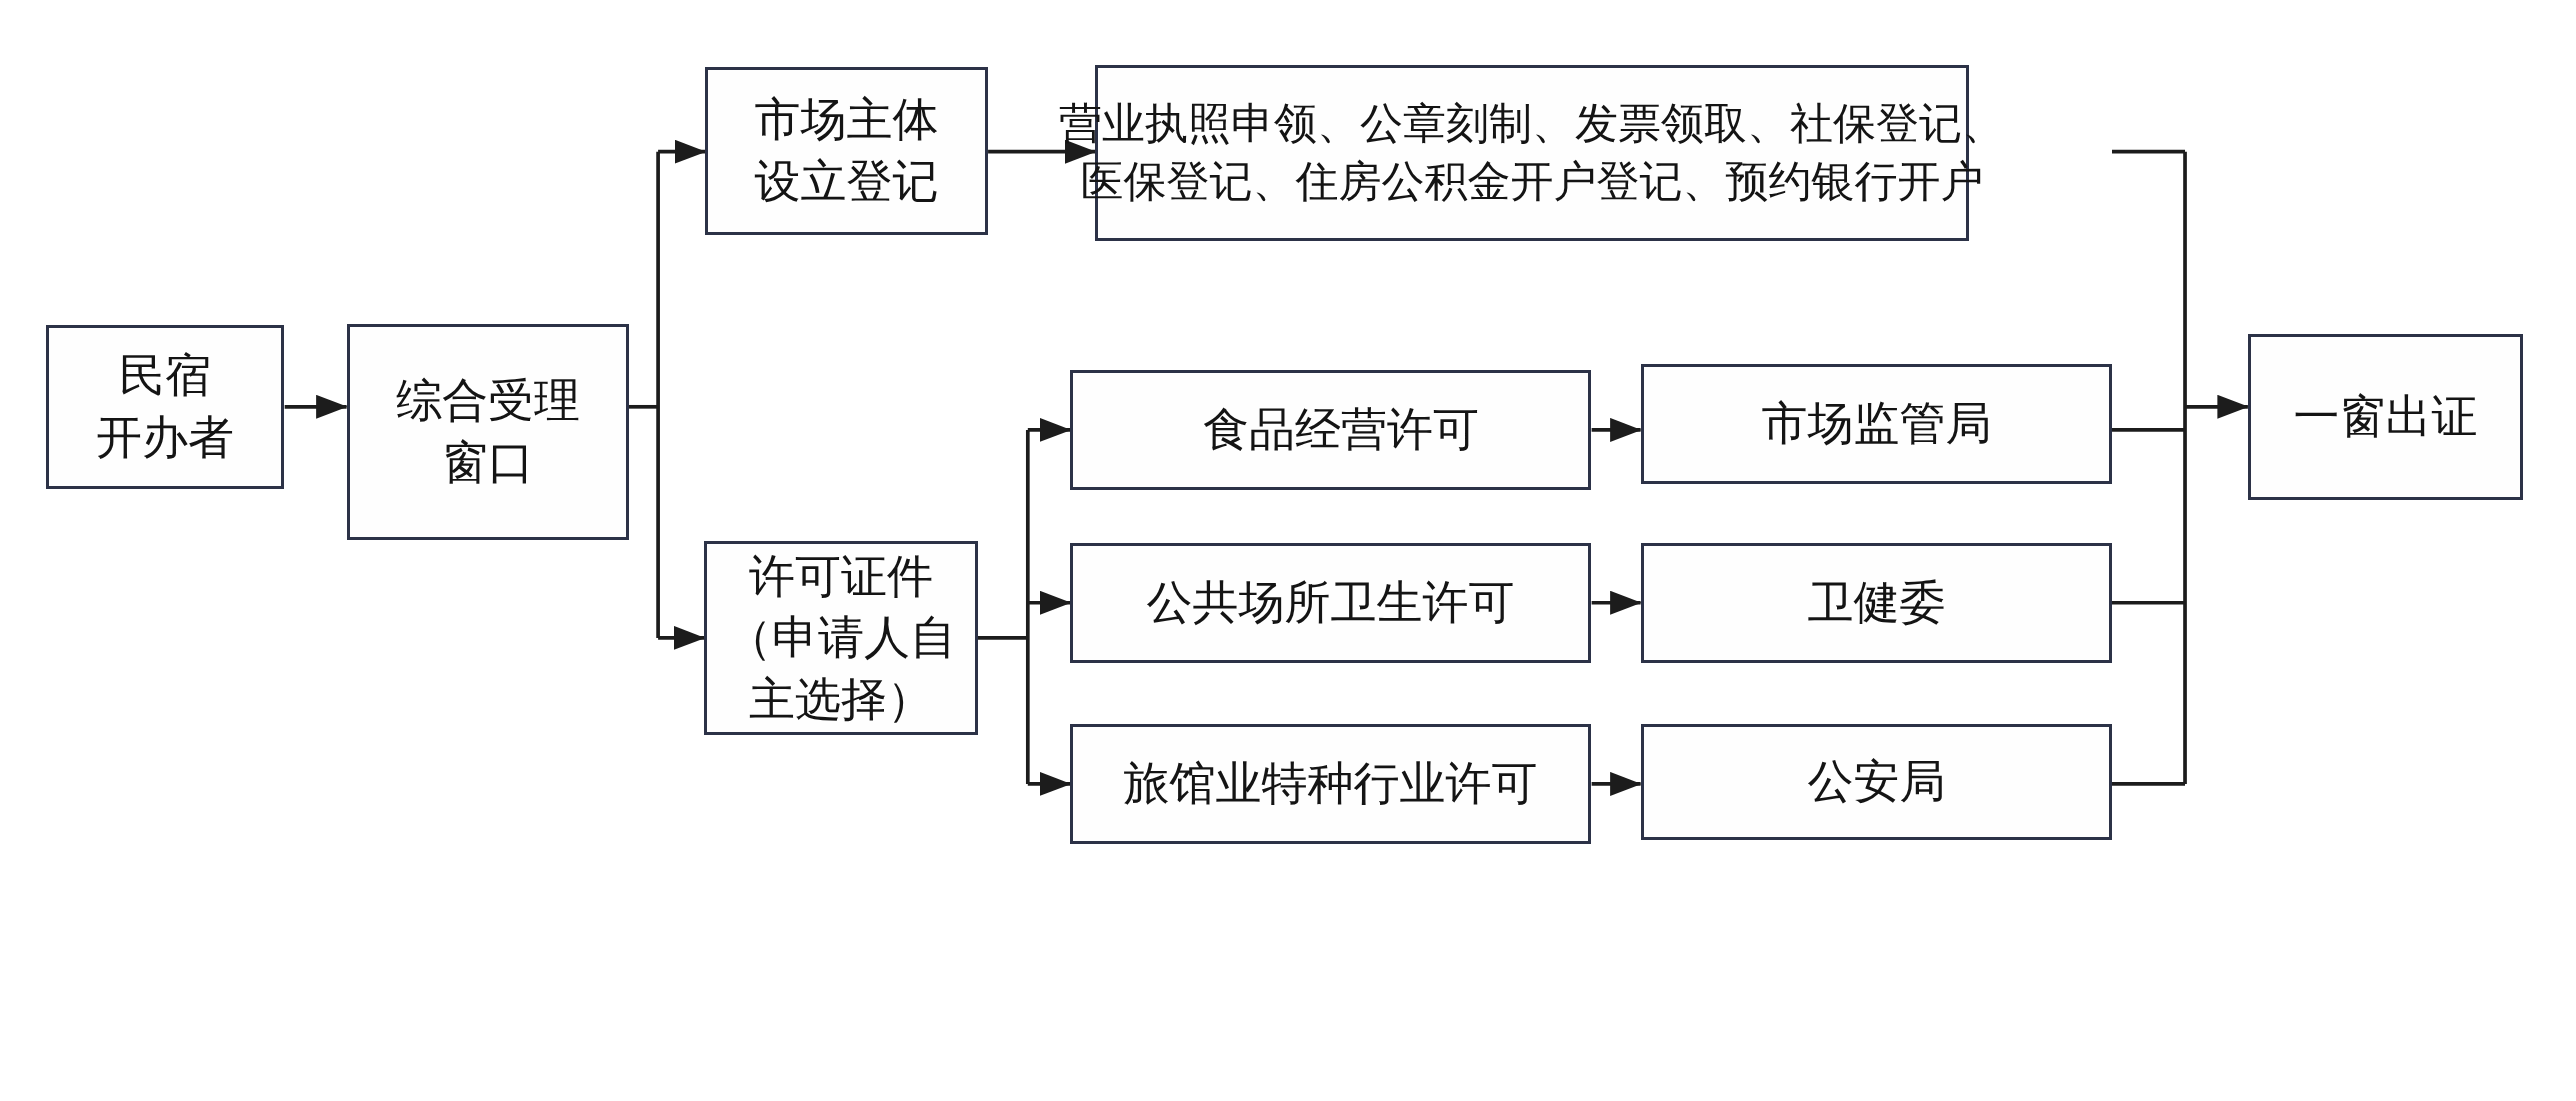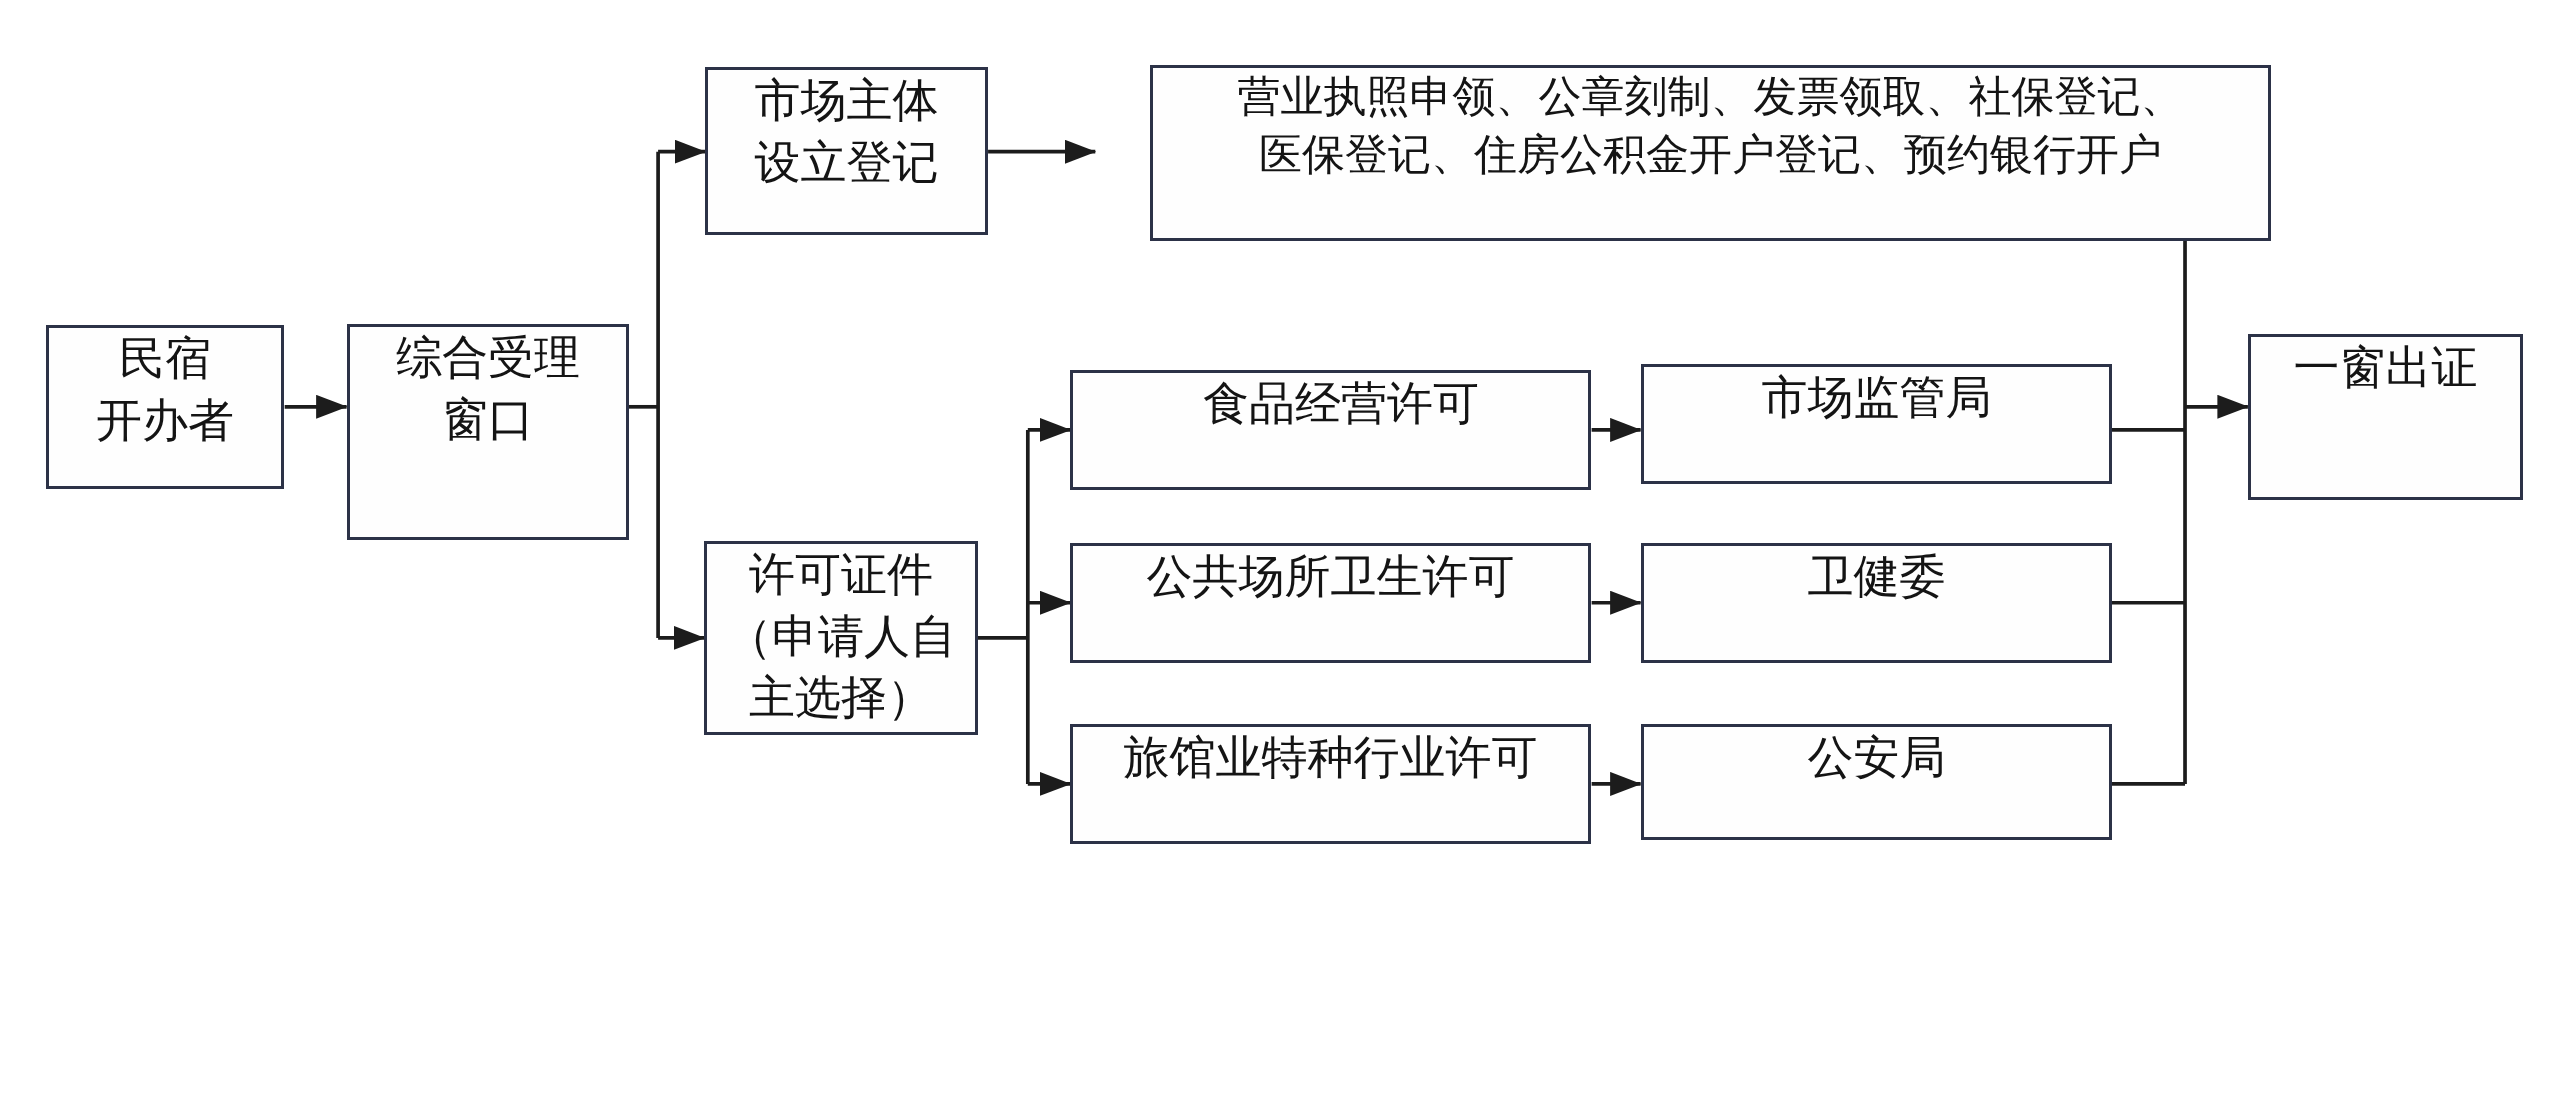--- a/index.html
+++ b/index.html
@@ -2,28 +2,28 @@
 <html style="font-size:15px"><head>
 <meta charset="utf-8">
 <style>
   html,body{margin:0;padding:0;background:#ffffff;}
   body{width:2576px;height:1102px;overflow:hidden;
        font-family:"Liberation Serif","DejaVu Serif",serif;}
   .stage{position:relative;width:2576px;height:1102px;background:#ffffff;}
   svg.wires{position:absolute;left:0;top:0;width:2576px;height:1102px;}
   .node{position:absolute;box-sizing:border-box;border:3.7px solid #2c3247;
         background:#fefefe;display:flex;flex-direction:column;
-        align-items:center;justify-content:flex-start;
+        align-items:center;justify-content:center;
         color:#141414;font-size:46px;line-height:1.34;text-align:center;}
   .node span{display:block;white-space:nowrap;}
   
   .n-applicant   {left:46px;  top:325px; width:238px;  height:164px;}
   .n-window      {left:347px; top:324px; width:282px;  height:216px;}
   .n-market      {left:705px; top:67px;  width:283px;  height:168px;}
-  .n-tasks       {left:1150px;top:65px;  width:1121px; height:176px;font-size:43px;}
+  .n-tasks       {left:1095px;top:65px;  width:874px; height:176px;font-size:43px;}
   .n-permits     {left:704px; top:541px; width:274px;  height:194px;}
   .n-food        {left:1070px;top:370px; width:521px;  height:120px;padding-left:21px;}
   .n-hygiene     {left:1070px;top:543px; width:521px;  height:120px;}
   .n-hotel       {left:1070px;top:724px; width:521px;  height:120px;}
   .n-marketbur   {left:1641px;top:364px; width:471px;  height:120px;}
   .n-health      {left:1641px;top:543px; width:471px;  height:120px;}
   .n-police      {left:1641px;top:724px; width:471px;  height:116px;}
   .n-onewindow   {left:2248px;top:325px; width:275px;  height:166px;margin-top:9px;}
 </style>
 </head>

